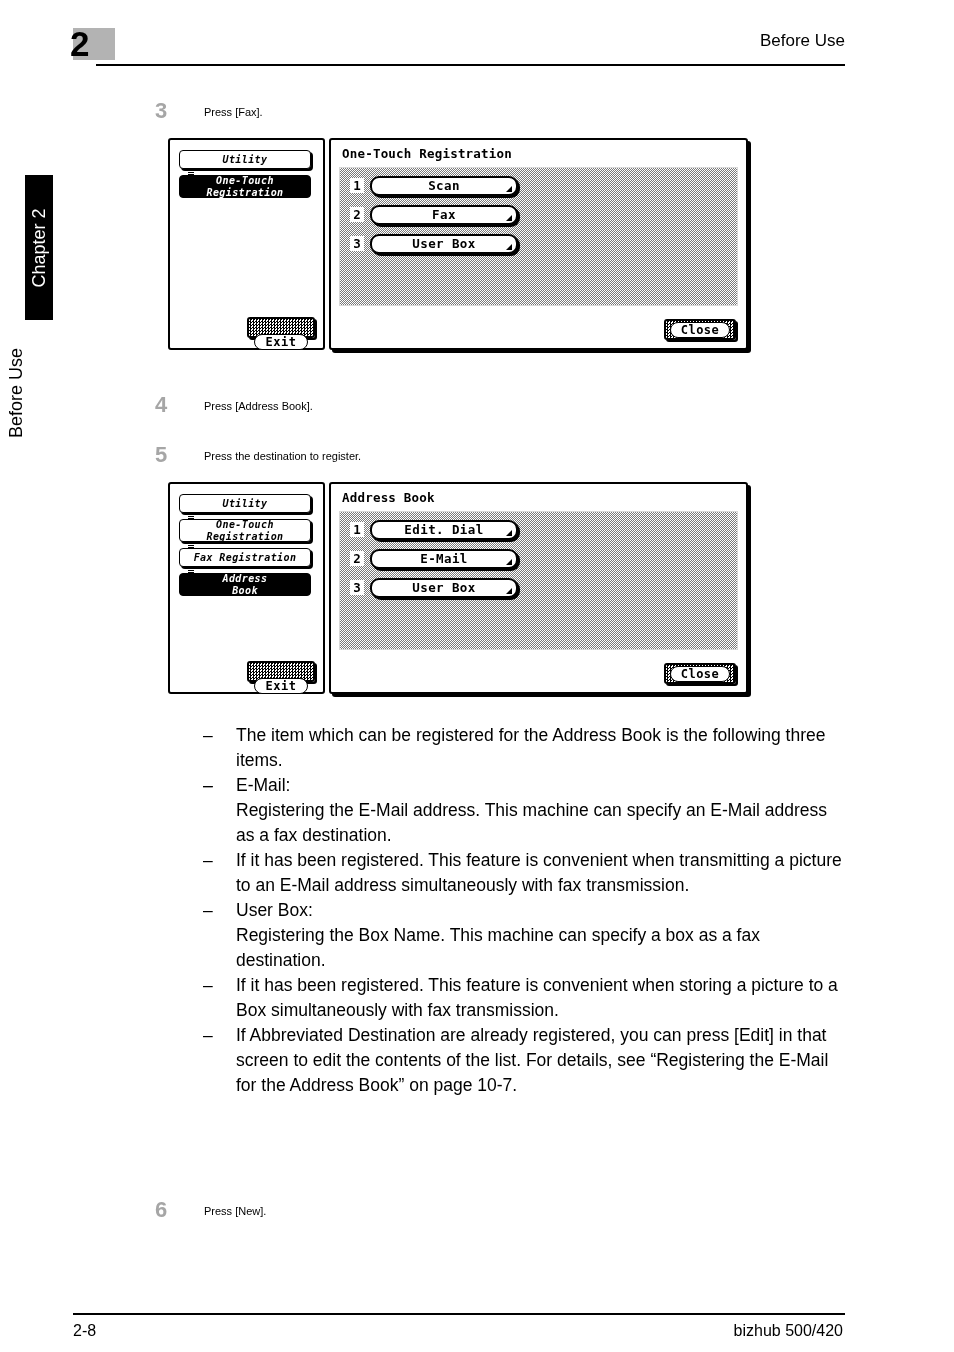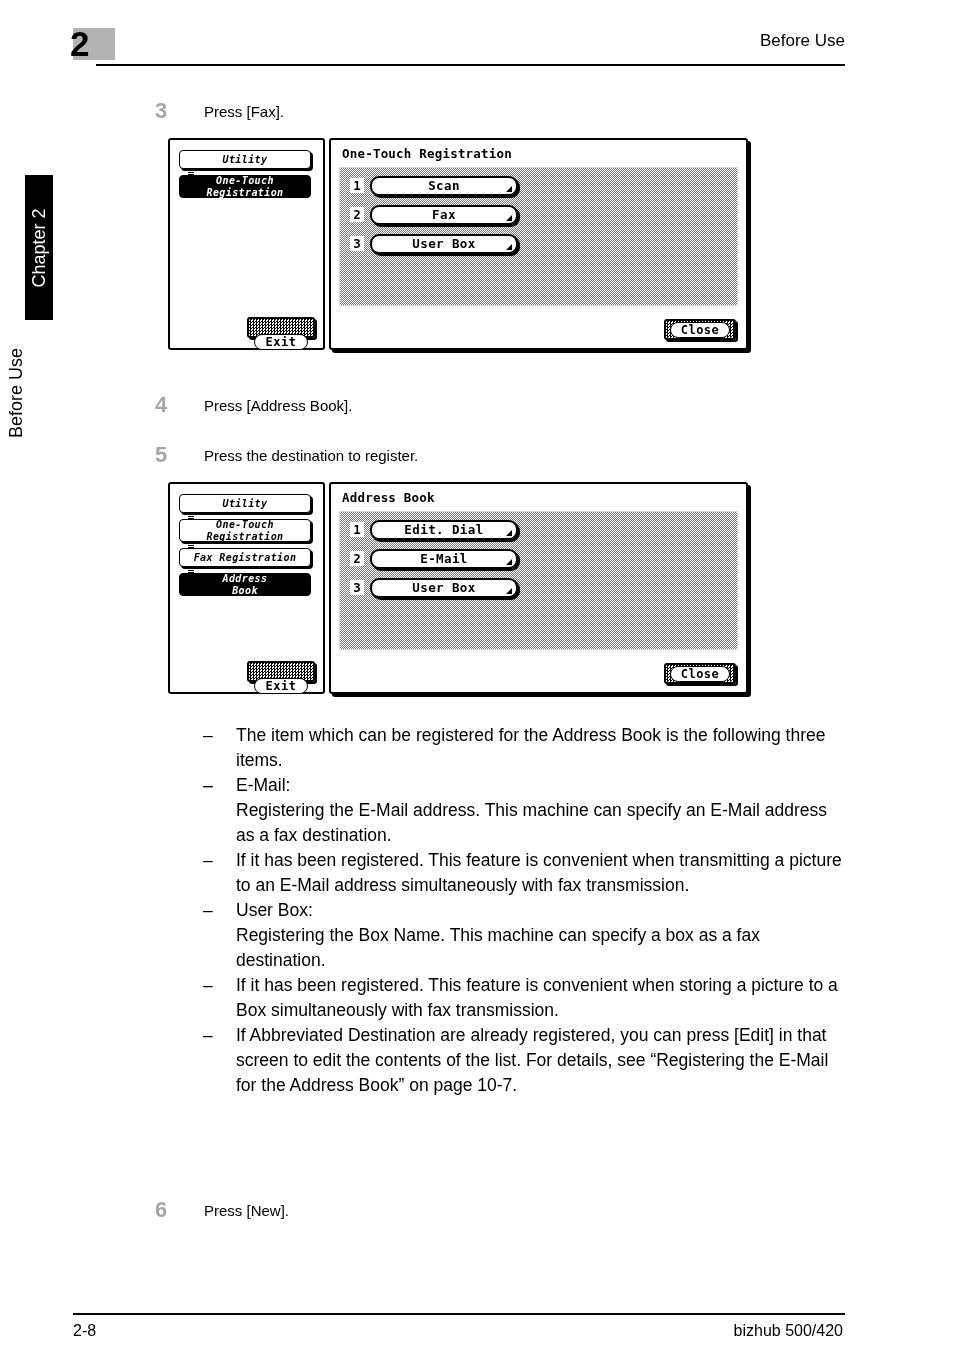--- a/index.html
+++ b/index.html
@@ -92,21 +92,21 @@
     left: 0; top: 0;
     width: 28px;
     font-size: 22px;
     font-weight: bold;
     color: #a6a6a6;
     line-height: 26px;
   }
   .step-text {
     position: absolute;
     left: 49px; top: 2px;
-    font-size: 15px;
+    font-size: 11px;
     line-height: 24px;
     color: #000;
     white-space: nowrap;
   }
 
   
   .lcd {
     position: absolute;
     left: 168px;
     width: 580px;

